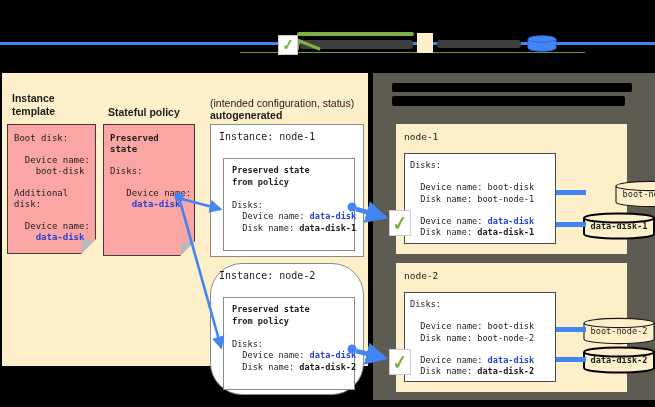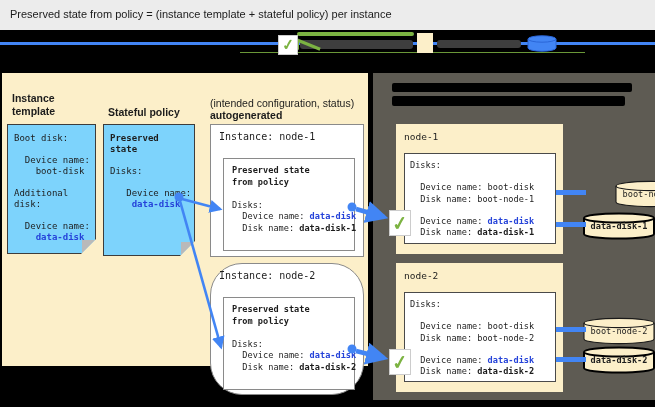--- a/index.html
+++ b/index.html
@@ -25,59 +25,56 @@
   .gthin{position:absolute;left:240px;top:21.5px;width:345px;height:1.5px;background:var(--green);opacity:.85;}
   .dbar1{position:absolute;left:300px;top:10px;width:113px;height:9px;background:var(--bar_dark);border-radius:3px;}
   .dbar2{position:absolute;left:437px;top:10px;width:84px;height:8px;background:var(--bar_dark);border-radius:3px;}
   .lswatch{position:absolute;left:417px;top:3px;width:16px;height:20px;background:var(--beige);}
   .ldisk{position:absolute;left:527px;top:5px;}
 
   
   .beige{position:absolute;left:2px;top:73px;width:366px;height:293px;background:var(--beige);}
   .hdg{position:absolute;font-size:10.5px;font-weight:bold;color:#1c1c1c;line-height:12.5px;}
   .hdg .reg{font-weight:normal;}
-  .doc{position:absolute;background:#7dd3fc;border:1px solid var(--doc_border);}
+  .doc{position:absolute;background:#fca5a5;border:1px solid var(--doc_border);}
   .doc .fold-cut{position:absolute;right:-1px;bottom:-1px;width:0;height:0;border-bottom:15px solid var(--beige);border-left:15px solid transparent;}
   .doc .fold{position:absolute;right:0px;bottom:0px;width:0;height:0;border-top:13px solid var(--fold);border-right:13px solid transparent;}
   .mono{font-family:"DejaVu Sans Mono","Liberation Mono",monospace;color:#1d1d1d;}
   .lines{white-space:pre;}
   .lines .ln{white-space:pre;}
   .b{font-weight:bold;text-align:center;}
   .bb{font-weight:bold;color:var(--blue_text);}
   .doc .lines{padding:8px 0 0 6px;font-size:9px;line-height:11px;}
 
   .ibox{position:absolute;background:#fff;border:1.3px solid var(--box_border);}
   .ibox .ilabel{position:absolute;left:8px;top:6px;font-size:10px;}
   .inner{position:absolute;left:12px;top:33px;width:130px;height:91px;background:#fff;border:1.2px solid var(--box_border);}
   .inner .lines{padding:6px 0 0 8px;font-size:8.6px;line-height:11.6px;}
 
   
   .dark{position:absolute;left:373px;top:73px;width:282px;height:327px;background:var(--dark_panel);}
   .hbar{position:absolute;background:#000;border-radius:2px;}
-  .vmcard{position:absolute;width:167px;height:130px;background:var(--beige);}
+  .vmcard{position:absolute;width:183px;height:130px;background:var(--beige);padding-left:48px;}
   .vmcard .ilabel{position:absolute;left:8px;top:7px;font-size:9.5px;}
   .vminner{position:absolute;left:8px;top:29px;width:150px;height:89px;background:#fff;border:1.2px solid #4a4a4a;}
   .vminner .lines{padding:6px 0 0 5px;font-size:8.6px;line-height:11.2px;}
   .nodechk{width:20px;height:24px;font-size:19px;z-index:4;}
   .conn{position:absolute;width:30px;height:5px;background:var(--blue);z-index:2;}
   .cyl{position:absolute;width:72px;height:29px;}
   .cyl svg{position:absolute;left:0;top:0;}
   .cyl .clabel{position:absolute;left:0;top:9px;width:72px;text-align:center;font-size:8.6px;}
   .cyl.bold .clabel{font-weight:bold;}
 
   .overlay{position:absolute;left:0;top:0;width:655px;height:407px;pointer-events:none;z-index:5;}
 </style>
 </head>
 <body>
 
 <div class="page">
 
-  <div class="titlebar">
-    <div class="t">Preserved state from policy = (instance template + stateful policy) per instance</div>
-  </div>
 
   <div class="band">
     <div class="flow"></div>
     <div class="dbar1"></div>
     <div class="dbar2"></div>
     <div class="gbar"></div>
     <div class="gdiag"></div>
     <div class="ghead"></div>
     <div class="gthin"></div>
     <div class="chk">

